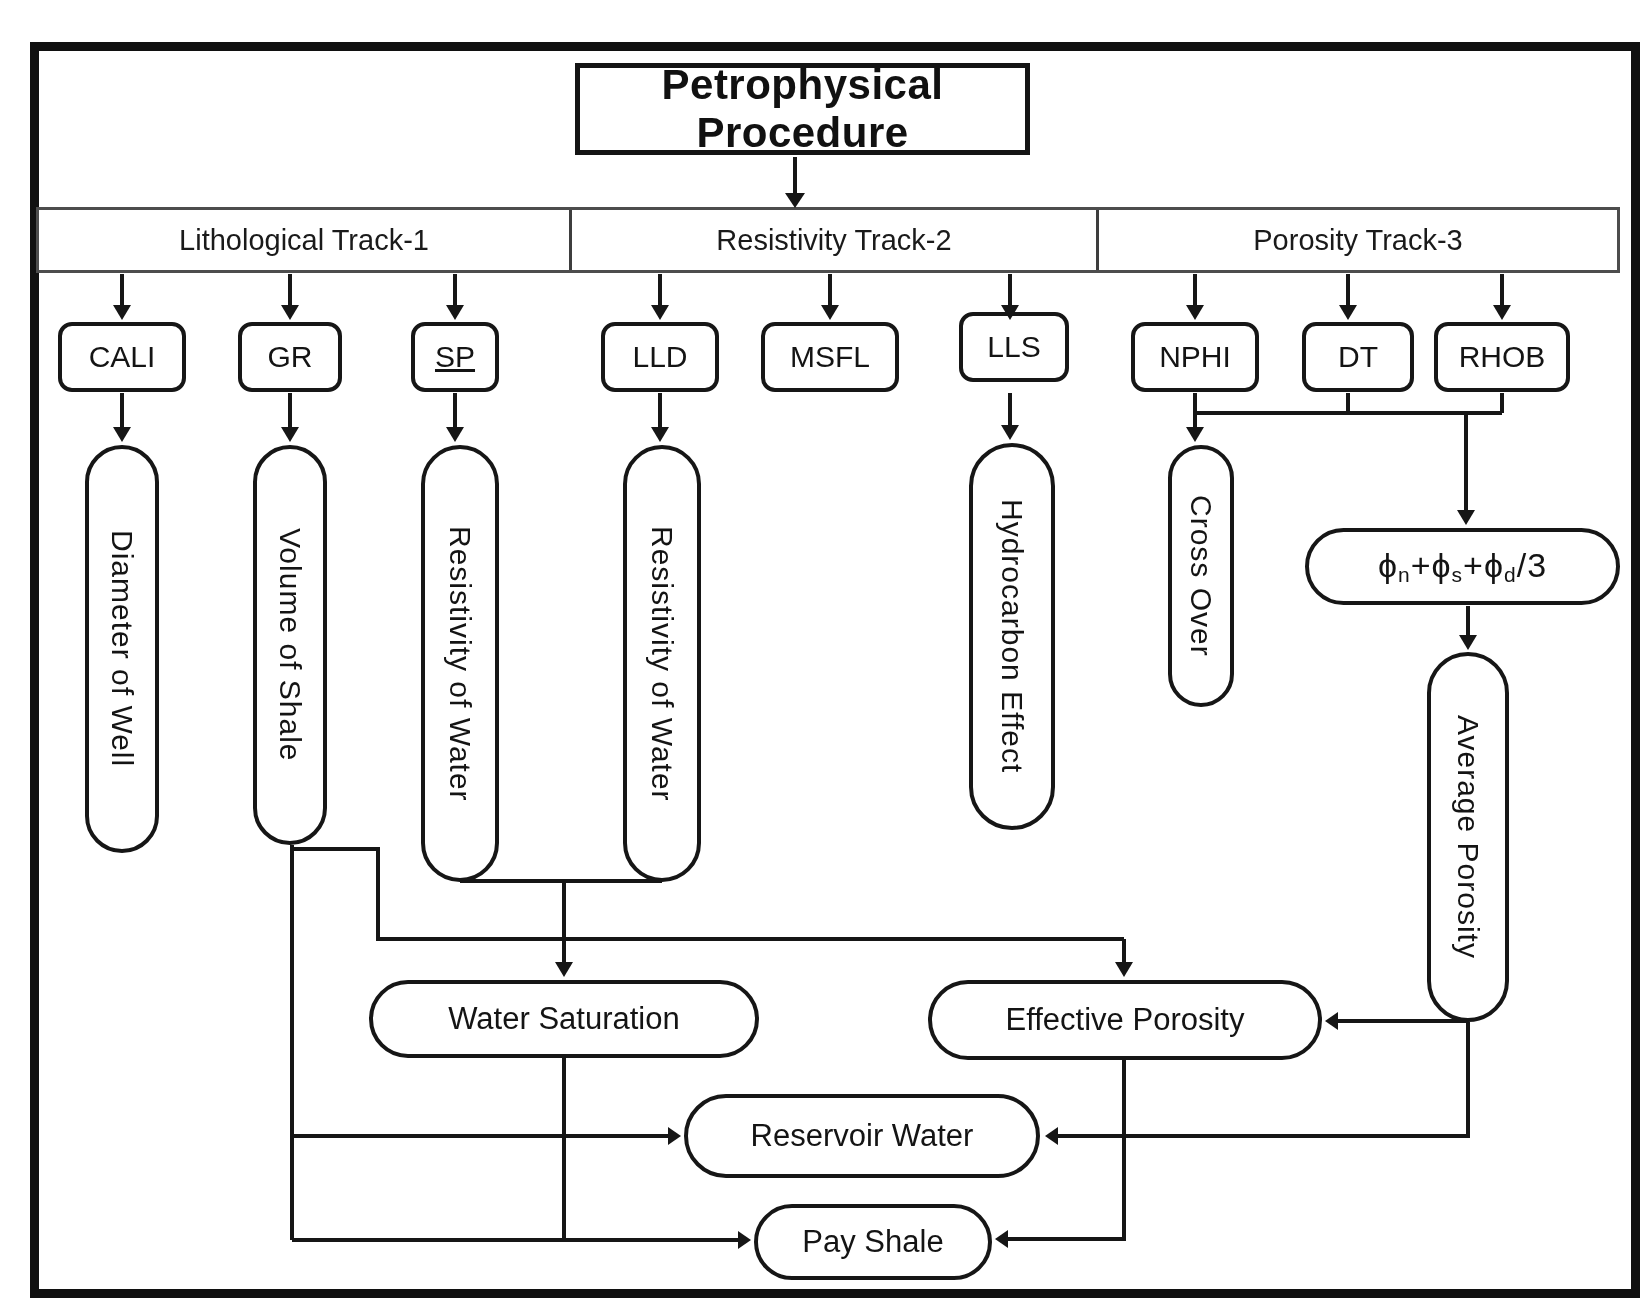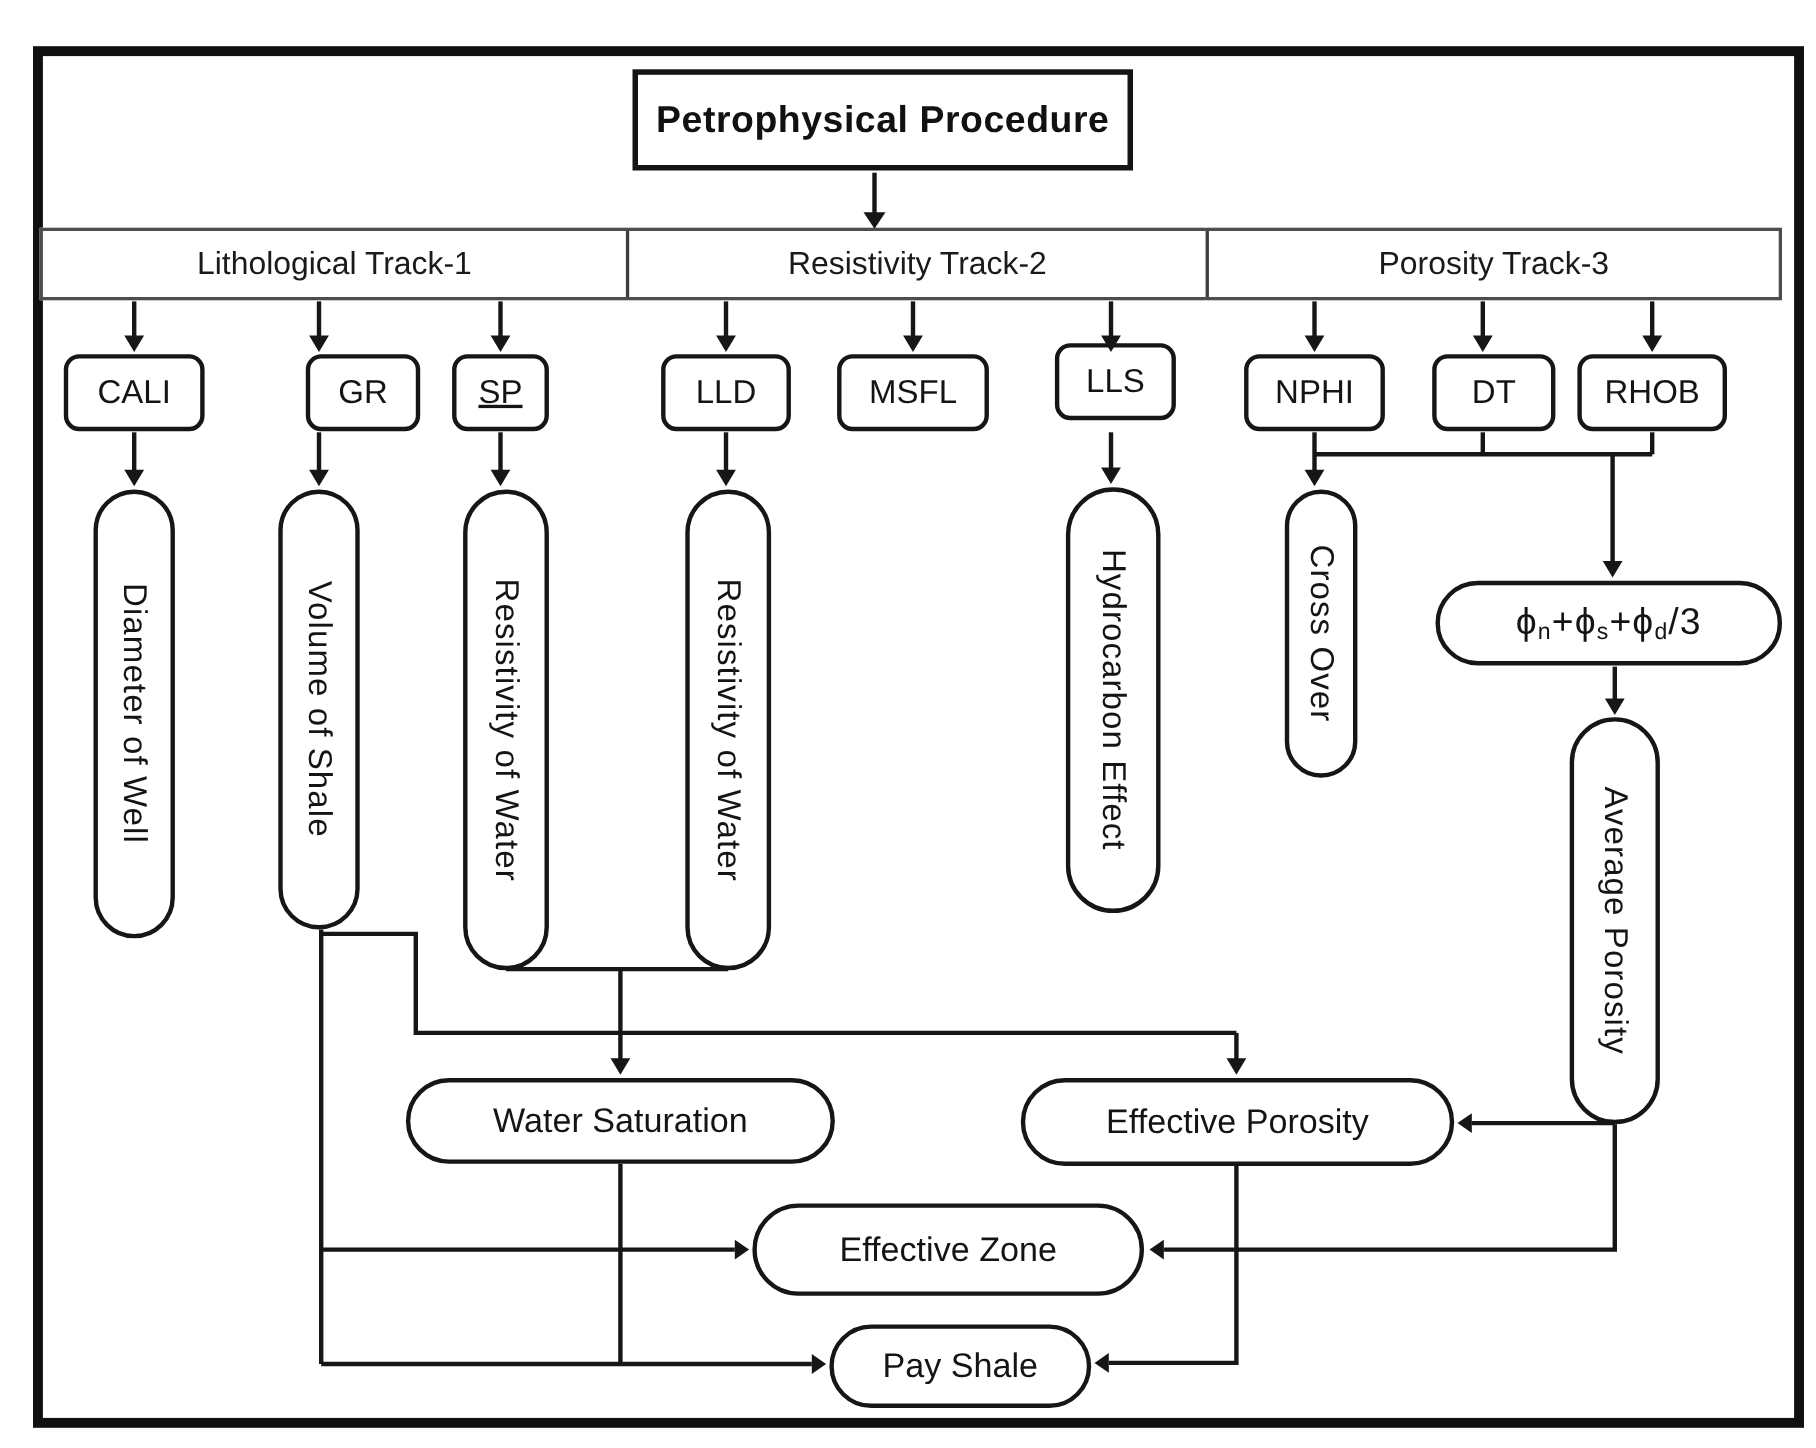--- a/index.html
+++ b/index.html
@@ -9,21 +9,21 @@
   }
   .frame{
     position:absolute;left:30px;top:42px;width:1610px;height:1256px;
     border:9px solid #101010;box-sizing:border-box;
   }
   .node{
     position:absolute;background:#fff;display:flex;align-items:center;justify-content:center;
     box-sizing:border-box;text-align:center;
   }
   .titlebox{
-    border:5px solid #141414;font-size:34px;font-weight:700;letter-spacing:.5px;
+    border:5px solid #141414;font-size:42px;font-weight:700;letter-spacing:.5px;
   }
   .band{
     position:absolute;left:36px;top:207px;width:1584px;height:66px;
     border:3px solid #4d4d4d;box-sizing:border-box;display:flex;background:#fff;
   }
   .band .cell{
     display:flex;align-items:center;justify-content:center;
     font-size:29px;color:#1a1a1a;box-sizing:border-box;height:100%;
   }
   .band .cell + .cell{border-left:3px solid #3e3e3e;}
@@ -62,21 +62,21 @@
       <span>Resistivity Track-2</span>
     </div>
     <div class="cell" style="flex:1;">
       <span>Porosity Track-3</span>
     </div>
   </div>
 
   <div class="node logbox" style="left:58px;top:322px;width:128px;height:70px;">
       <span>CALI</span>
     </div>
-  <div class="node logbox" style="left:238px;top:322px;width:104px;height:70px;margin-left:40px;">
+  <div class="node logbox" style="left:238px;top:322px;width:104px;height:70px;">
       <span>GR</span>
     </div>
   <div class="node logbox" style="left:411px;top:322px;width:88px;height:70px;text-decoration:underline;">
       <span>SP</span>
     </div>
   <div class="node logbox" style="left:601px;top:322px;width:118px;height:70px;">
       <span>LLD</span>
     </div>
   <div class="node logbox" style="left:761px;top:322px;width:138px;height:70px;">
       <span>MSFL</span>
@@ -120,21 +120,21 @@
     <span><span>ϕ</span><span class="sub">n</span><span>+ϕ</span><span class="sub">s</span><span>+ϕ</span><span class="sub">d</span><span>/3</span></span>
   </div>
 
   <div class="node oval htext" style="left:369px;top:980px;width:390px;height:78px;">
       <span>Water Saturation</span>
     </div>
   <div class="node oval htext" style="left:928px;top:980px;width:394px;height:80px;">
       <span>Effective Porosity</span>
     </div>
   <div class="node oval htext" style="left:684px;top:1094px;width:356px;height:84px;">
-      <span>Effective Zone</span>
+      <span>Reservoir Water</span>
     </div>
   <div class="node oval htext" style="left:754px;top:1204px;width:238px;height:76px;">
       <span>Pay Shale</span>
     </div>
 
   <svg class="wires" width="1651" height="1316" viewBox="0 0 1651 1316">
 
     <path d="M795,157 V196"></path>
     <polygon points="785,193 805,193 795,208"></polygon>
 

